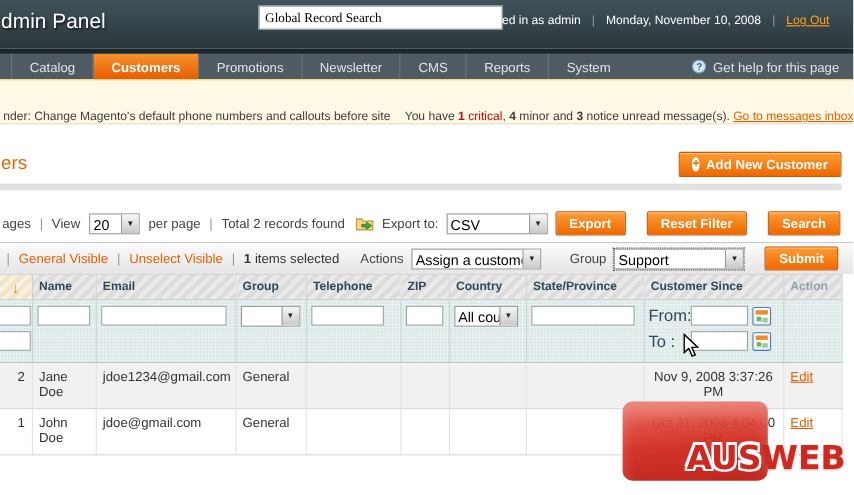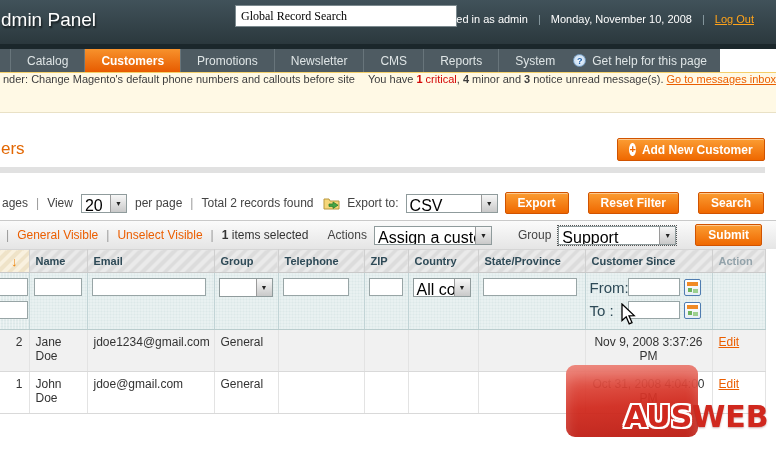--- a/index.html
+++ b/index.html
@@ -15,35 +15,35 @@
   .global-search { position:absolute; left:235px; top:5px; width:222px; height:22px;
     border:1px solid #7c8a8f; background:#fff; font-size:12px; padding:2px 5px; color:#000;
     font-family:Liberation Serif, serif; }
   .header-right { position:absolute; right:22px; top:13px; font-size:11px; color:#fff; white-space:nowrap; }
   .header-right .hdr-sep { color:#8ea0a6; margin:0 7px; }
   .logout-link { color:#ffa31a; text-decoration:underline; cursor:pointer; }
 
   .header-strip { position:absolute; left:0; top:44px; width:776px; height:5px; background:#1b272b; }
 
   
-  .nav { position:absolute; left:0; top:49px; width:720px; height:23px; background:#4e5b62;
+  .nav { position:absolute; left:0; top:49px; width:776px; height:23px; background:#4e5b62;
     display:flex; align-items:stretch; font-size:12px; color:#dfe5e6; }
   .nav-stub { width:10px; }
   .nav-tab { padding:0 16px; display:flex; align-items:center; border-left:1px solid #68757b;
     cursor:pointer; white-space:nowrap; }
   .nav-tab.active { background:linear-gradient(#f7922c,#e75b00); color:#fff; font-weight:bold;
     border-left:1px solid #68757b; }
   .nav-help { margin-left:auto; display:flex; align-items:center; gap:6px; padding-right:13px; cursor:pointer; }
   .help-icon { width:13px; height:13px; border-radius:50%; background:radial-gradient(#f4f9ff,#b7d2ec);
     border:1px solid #7aa0c4; color:#1d5fa8; font-size:9px; font-weight:bold; display:inline-flex;
     align-items:center; justify-content:center; }
 
   
   .notice { position:absolute; left:0; top:72px; width:776px; height:41px; background:#FFF9E5;
-    border-top:1px solid #f4cf6a; border-bottom:1px solid #e9e1c6; display:flex; align-items:flex-start;
+    border-top:1px solid #f4cf6a; border-bottom:1px solid #e9e1c6; display:flex; align-items:flex-end;
     font-size:11px; color:#3d3d3d; padding:0 8px 0 3px; white-space:nowrap; }
   .notice-right { margin-left:13px; }
   .crit { color:#D40707; } .crit b { color:#D40707; }
   .notice b { font-weight:bold; }
   .inbox-link { color:#EB5E00; text-decoration:underline; cursor:pointer; }
 
   
   .page-title { position:absolute; left:1px; top:139px; font-size:17px; font-weight:normal; color:#E26703; }
   .btn { display:inline-flex; align-items:center; justify-content:center; height:22px;
     background:linear-gradient(#fb9d33,#ef6800); border:1px solid #d15300; border-radius:2px;
@@ -59,21 +59,21 @@
   
   .pager-row { position:absolute; left:0; top:189px; width:776px; height:28px; display:flex;
     align-items:center; font-size:12px; color:#444; padding:0 12px 0 2px; }
   .sep { color:#999; margin:0 8px; }
   .pager-right { margin-left:auto; display:flex; align-items:center; gap:7px; }
   .mini-gap { width:5px; }
 
   
   .combo { display:inline-flex; align-items:stretch; background:#fff; border:1px solid #8f9b9c;
     height:19px; cursor:pointer; }
-  .combo-value { flex:1; overflow:hidden; white-space:nowrap; padding:2px 3px; font-size:16px; color:#000; }
+  .combo-value { flex:1; overflow:hidden; white-space:nowrap; padding:2px 3px; font-size:13px; color:#000; }
   .combo-btn { width:16px; display:flex; align-items:center; justify-content:center;
     background:linear-gradient(#f7f7f7,#c9c9c9); border-left:1px solid #9a9a9a; font-size:7px; color:#222; }
   .combo.focused { outline:1px dotted #555; }
 
   
   .mass-row { position:absolute; left:0; top:220px; width:776px; height:29px;
     border-top:1px solid #c9c9c9; background:linear-gradient(#fbfbfb,#e5e5e5);
     display:flex; align-items:center; font-size:12px; color:#333; padding:0 14px 0 6px; }
   .mass-link { color:#EB5E00; cursor:pointer; }
   .mass-right { margin-left:auto; display:flex; align-items:center; gap:7px; }

